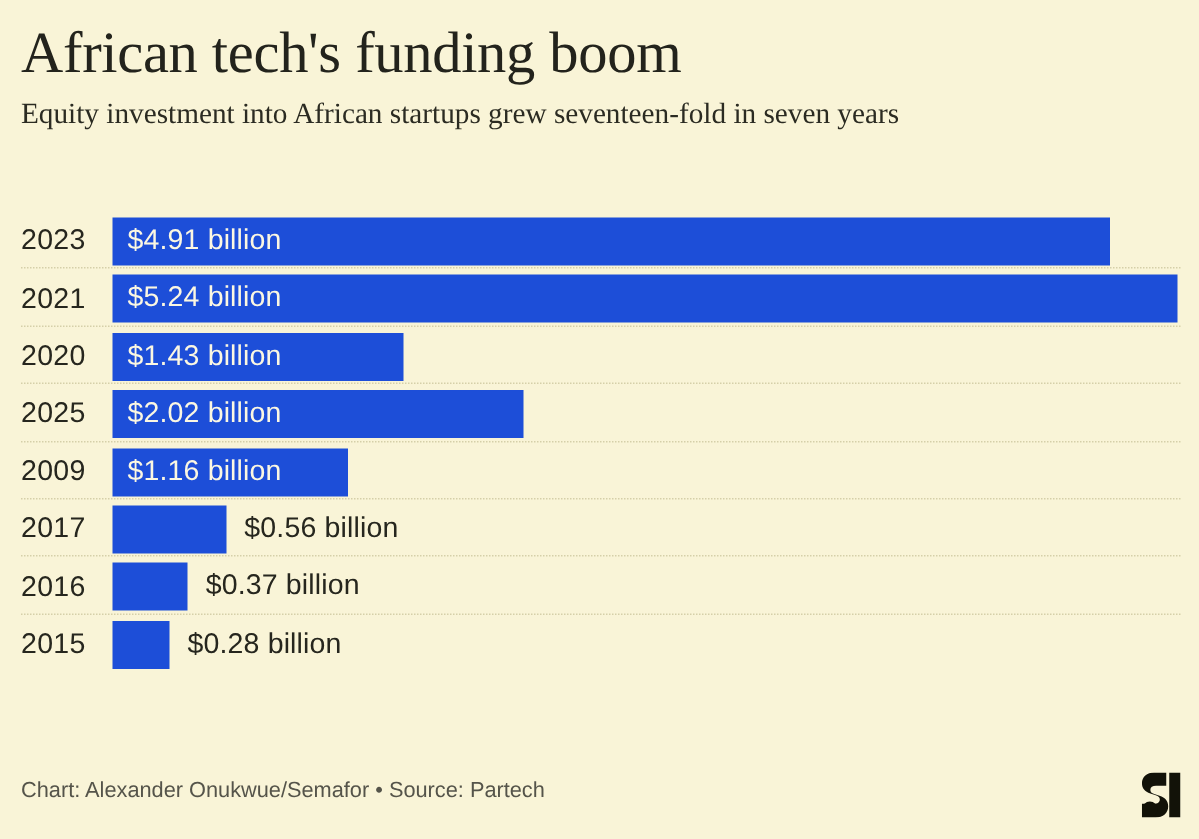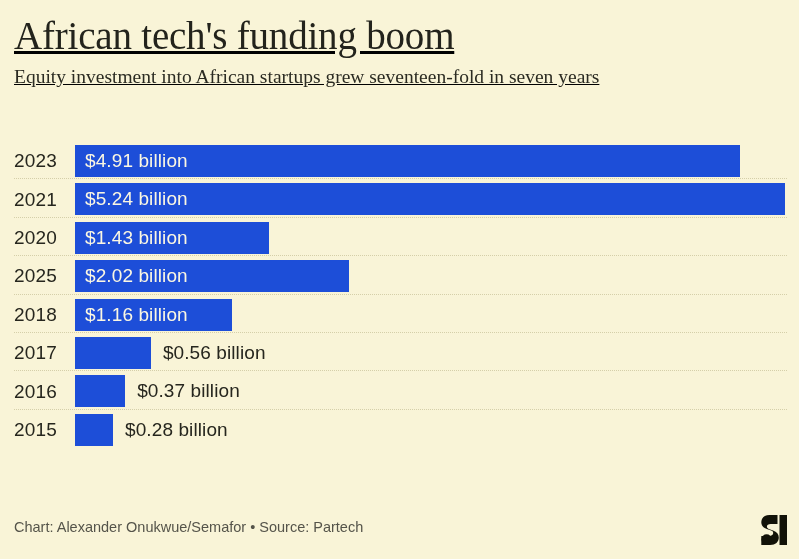--- a/index.html
+++ b/index.html
@@ -12,21 +12,20 @@
     background: #F9F4D7;
     font-family: "Liberation Sans", sans-serif;
     overflow: hidden;
   }
   #chart-root {
     position: relative;
     width: 799px;
     height: 559px;
     background: #F9F4D7;
     box-sizing: border-box;
-    text-decoration: underline;
   }
 
   
   .header {
     padding: 14px 18px 0 14px;
   }
   .chart-title {
     font-family: "Liberation Serif", serif;
     font-size: 39px;
     line-height: 44px;
@@ -176,21 +175,21 @@
       <div class="bar-row">
         <div class="year-label">2025</div>
         <div class="bar-track">
           <div class="bar" style="width: 273.71px;">
             <div class="bar-value inside">$2.02 billion</div>
           </div>
         </div>
         <div class="row-sep"></div>
       </div>
       <div class="bar-row">
-        <div class="year-label">2018</div>
+        <div class="year-label">2009</div>
         <div class="bar-track">
           <div class="bar" style="width: 157.18px;">
             <div class="bar-value inside">$1.16 billion</div>
           </div>
         </div>
         <div class="row-sep"></div>
       </div>
       <div class="bar-row">
         <div class="year-label">2017</div>
         <div class="bar-track">

